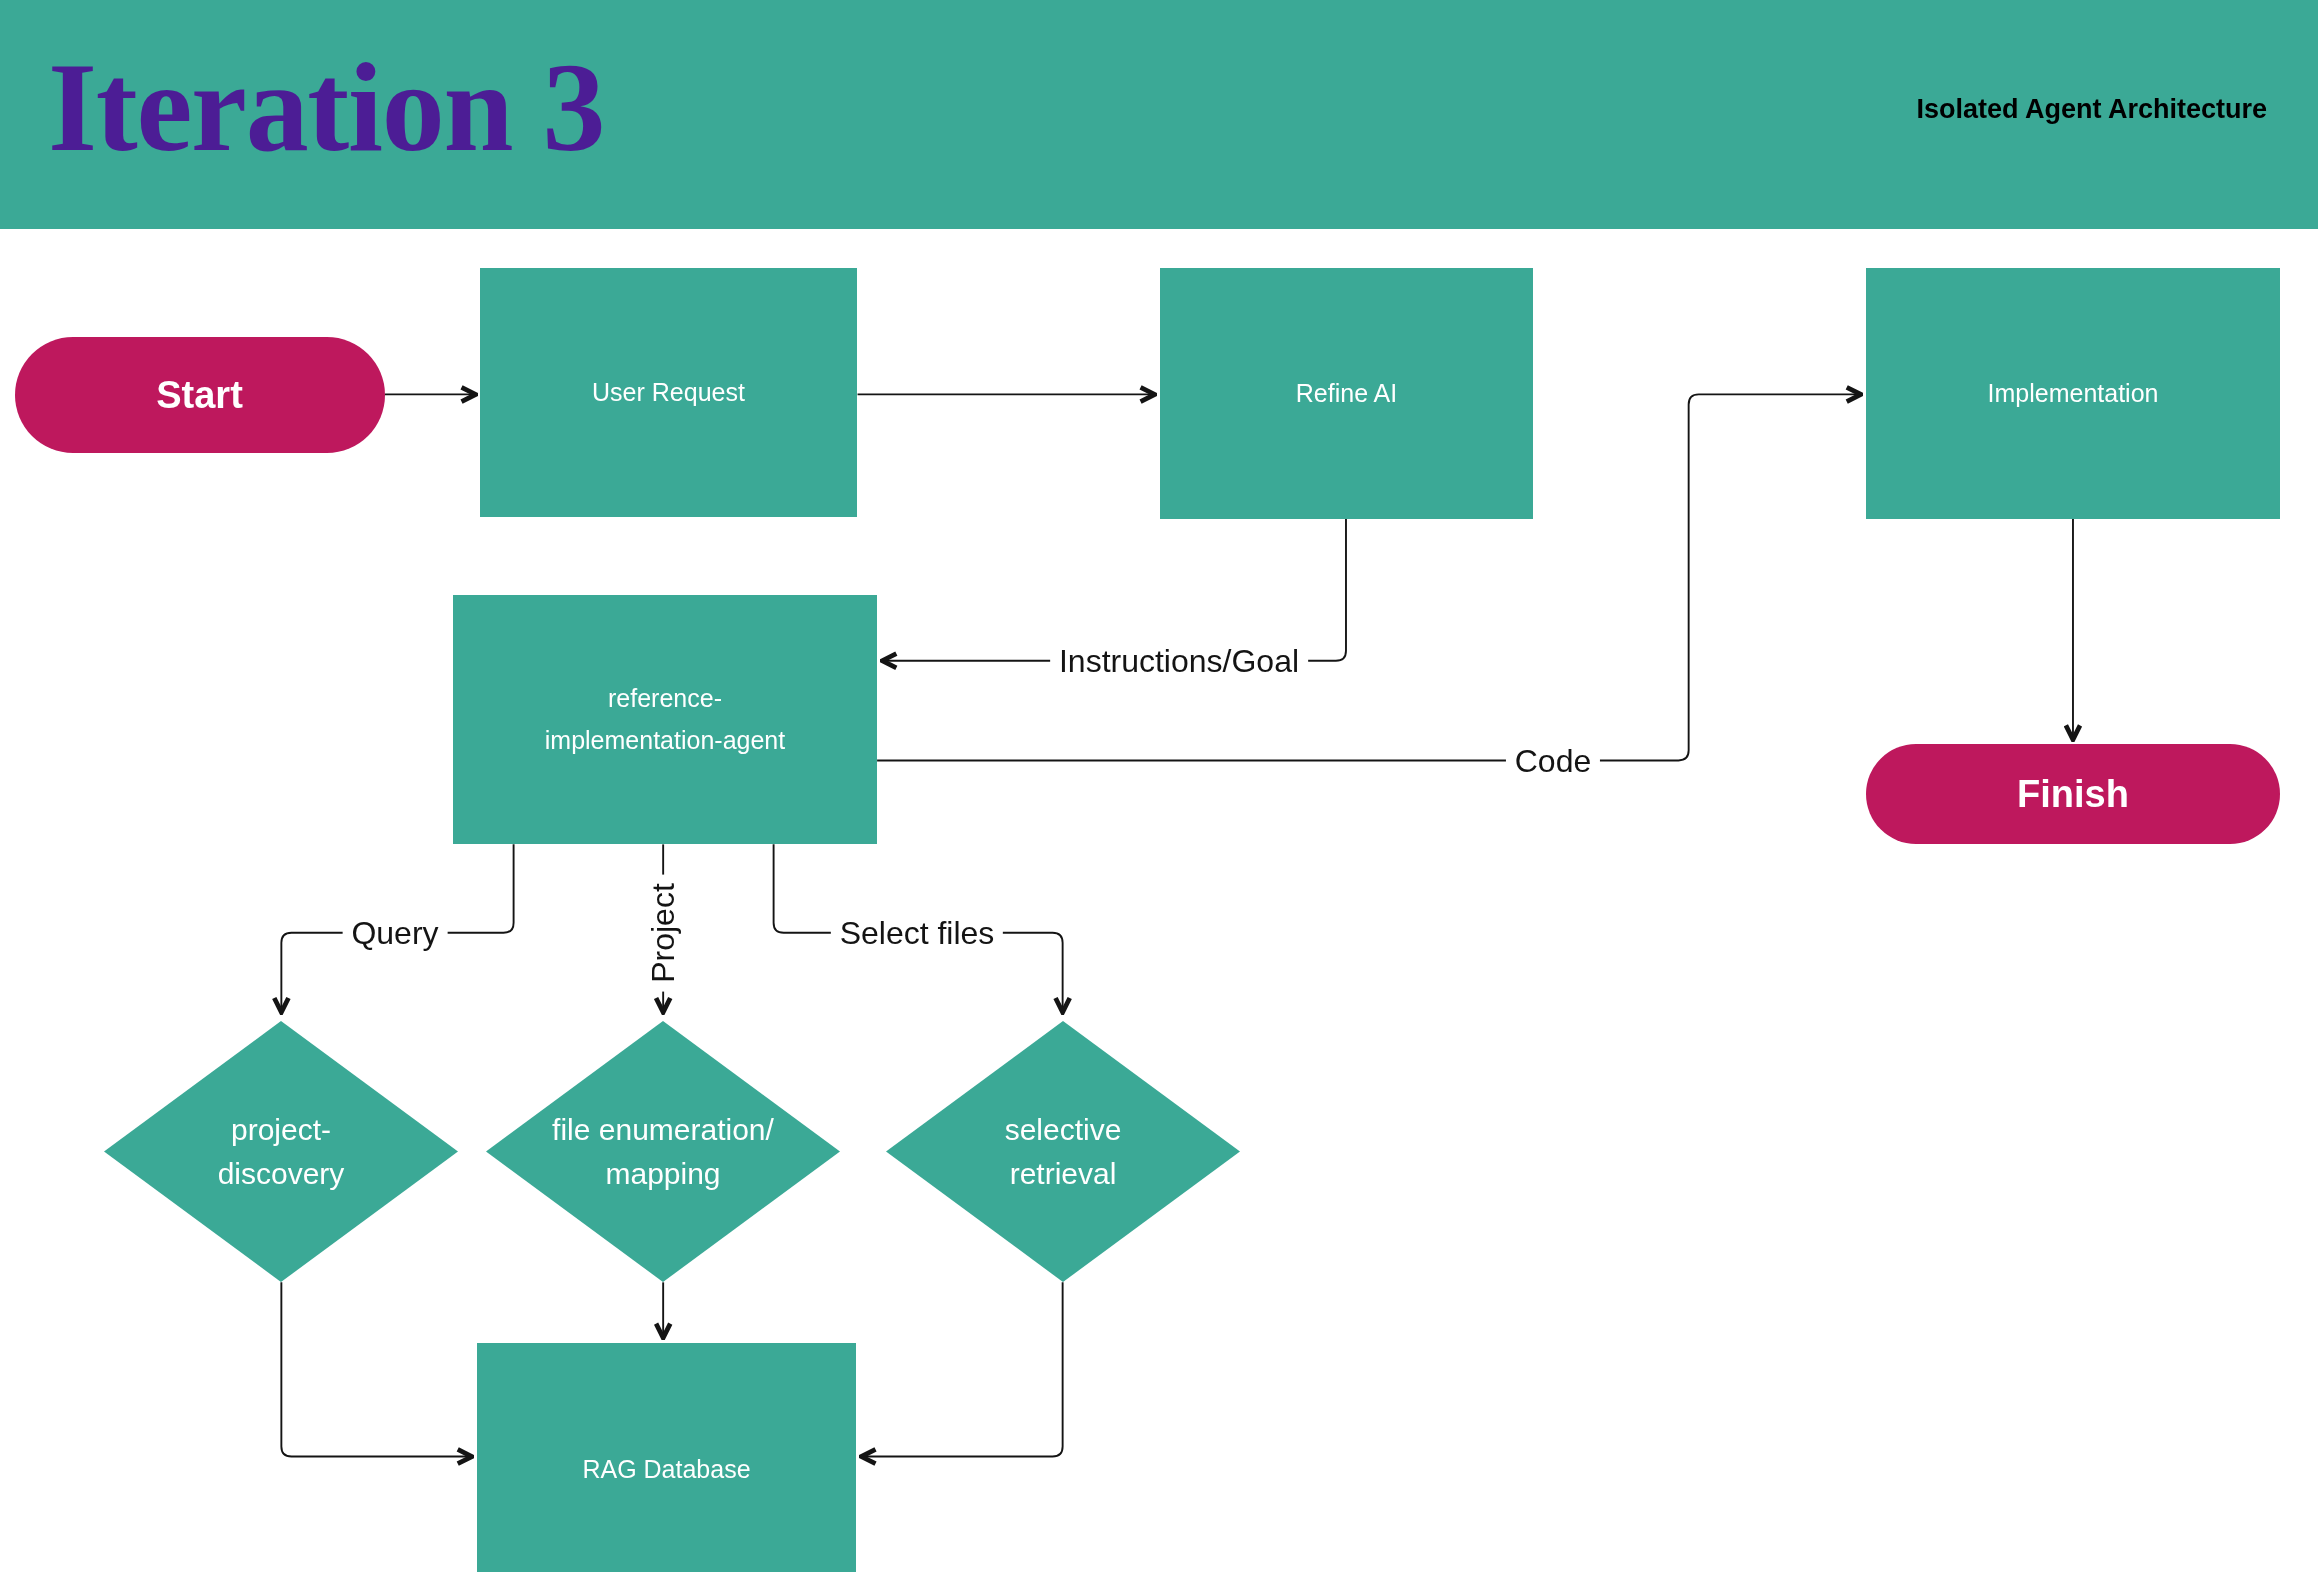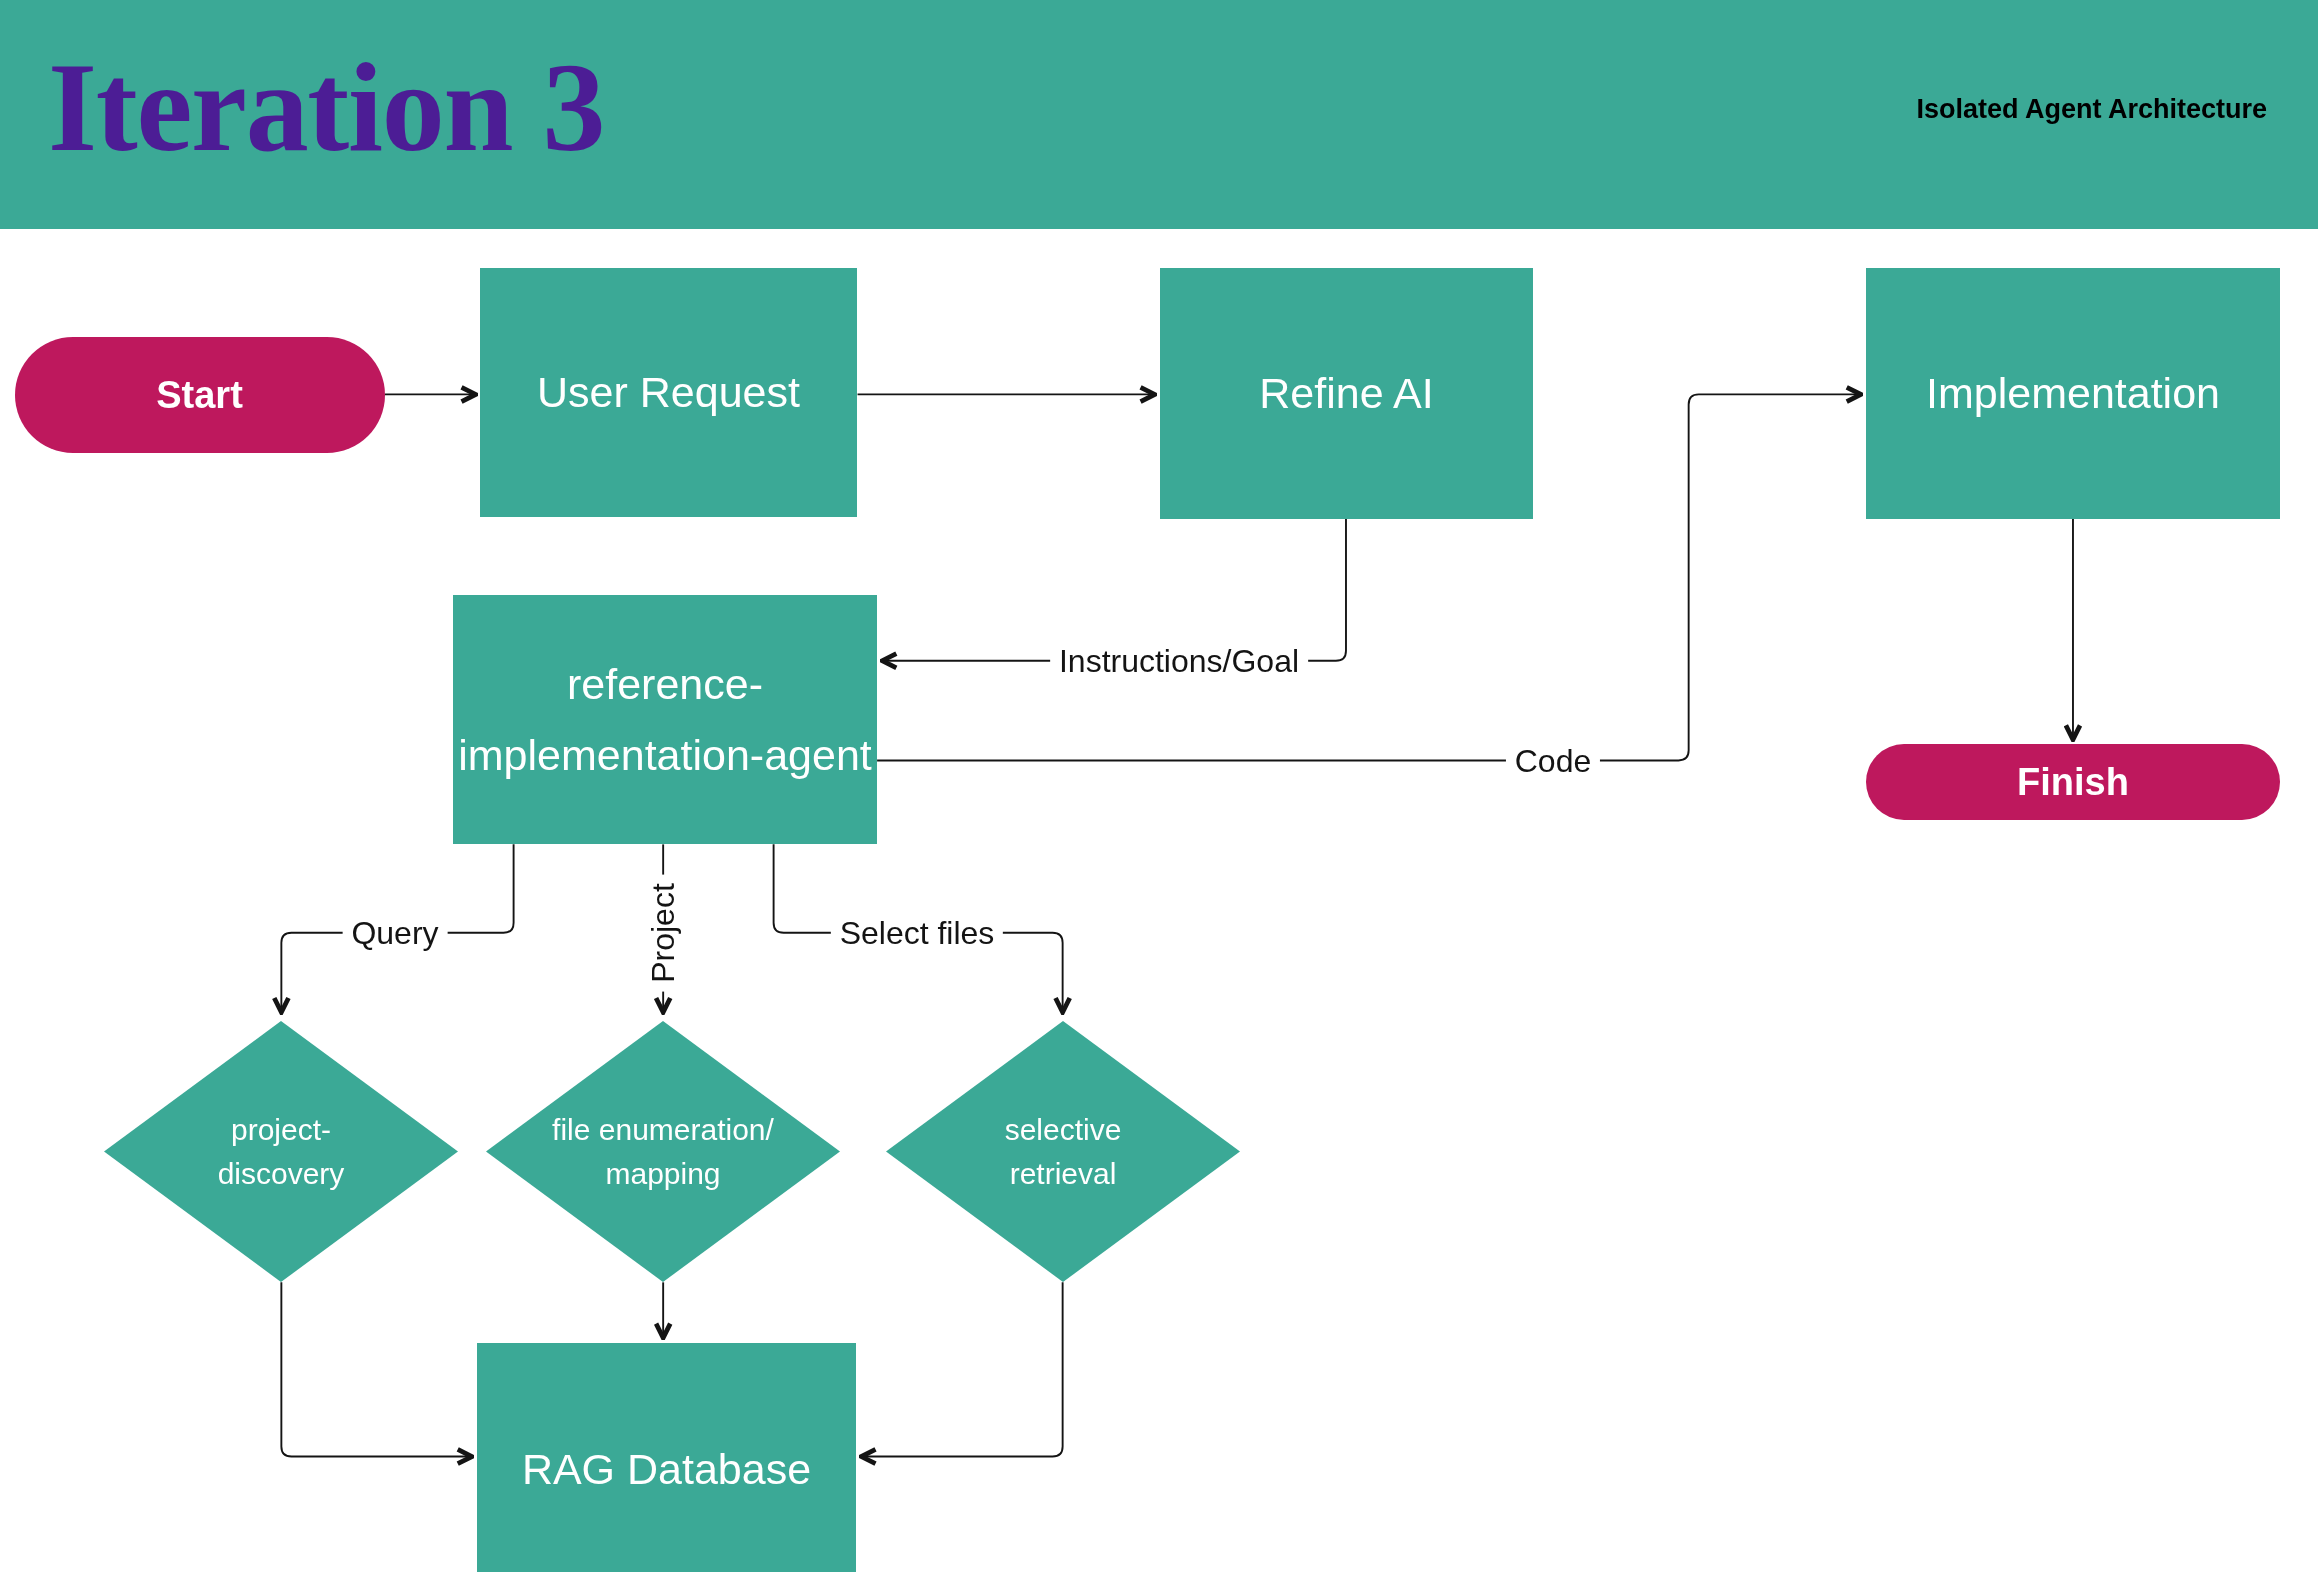--- a/index.html
+++ b/index.html
@@ -46,21 +46,21 @@
   }
   
   .node {
     position: absolute;
     display: flex;
     flex-direction: column;
     align-items: center;
     justify-content: center;
     text-align: center;
     color: #ffffff;
-    font-size: 43px;
+    font-size: 25px;
     line-height: 1.65;
     z-index: 3;
   }
   .rect   { background: #3BA996; }
   .pill   { background: #be185d; font-weight: 700; font-size: 38px; }
   .diamond {
     background: #3BA996;
     clip-path: polygon(50% 0%, 100% 50%, 50% 100%, 0% 50%);
     font-size: 30px;
     line-height: 1.45;
@@ -138,21 +138,21 @@
   </div>
 
   <div class="node rect" style="left:1160px; top:268px; width:373px; height:251px;">
     <span>Refine AI</span>
   </div>
 
   <div class="node rect" style="left:1866px; top:268px; width:414px; height:251px;">
     <span>Implementation</span>
   </div>
 
-  <div class="node pill" style="left:1866px; top:744px; width:414px; height:76px; border-radius:52px;">
+  <div class="node pill" style="left:1866px; top:744px; width:414px; height:100px; border-radius:52px;">
     <span>Finish</span>
   </div>
 
   <div class="node rect" style="left:453px; top:595px; width:424px; height:249px;">
     <span>reference-</span>
     <span>implementation-agent</span>
   </div>
 
   <div class="node diamond" style="left:104px; top:1021px; width:354px; height:261px;">
     <span>project-</span>

